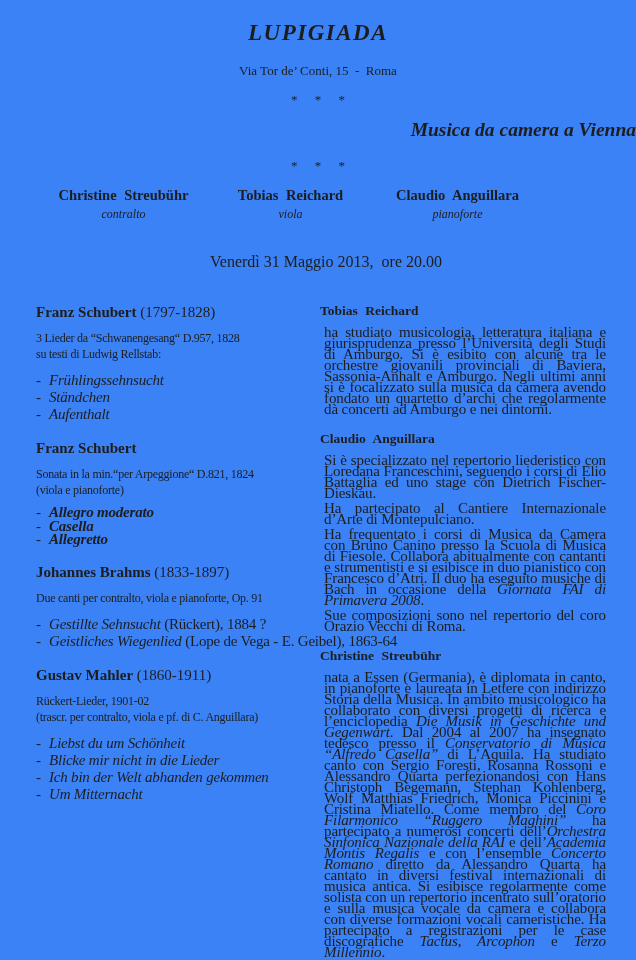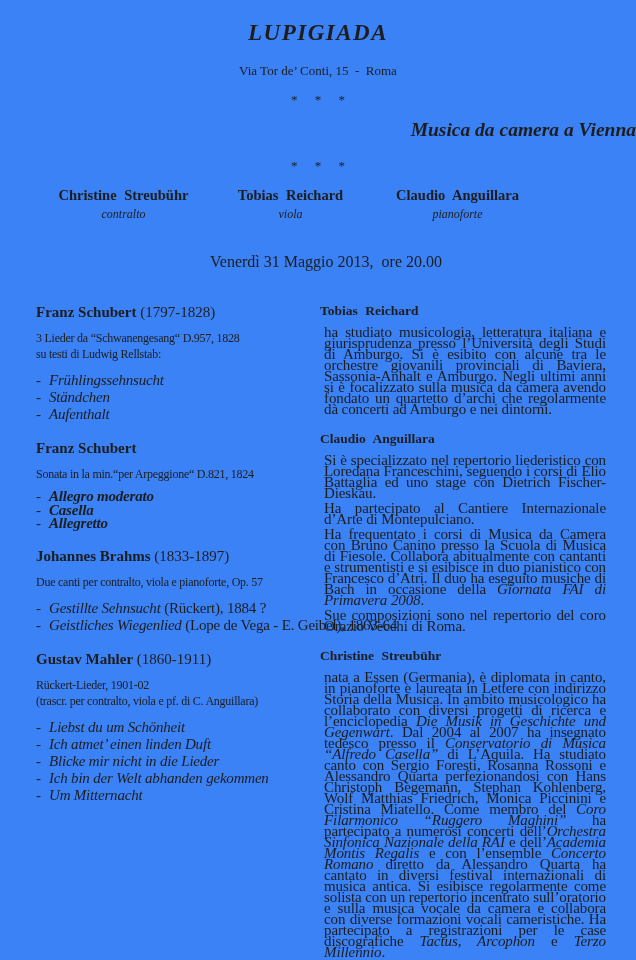--- a/index.html
+++ b/index.html
@@ -90,46 +90,46 @@
           <div class="movements wide">
             <div class="movement"><span class="marker">-</span><span class="mtext"><span class="it">Frühlingssehnsucht</span></span></div>
             <div class="movement"><span class="marker">-</span><span class="mtext"><span class="it">Ständchen</span></span></div>
             <div class="movement"><span class="marker">-</span><span class="mtext"><span class="it">Aufenthalt</span></span></div>
           </div>
         </div>
         <div class="block">
           <div class="composer-line"><span class="composer-name">Franz Schubert</span></div>
           <div class="work">
             <div class="work-line">Sonata in la min.“per Arpeggione“ D.821, 1824</div>
+            <div class="work-line">(viola e pianoforte)</div>
           </div>
           <div class="movements tight">
             <div class="movement"><span class="marker">-</span><span class="mtext"><span class="it bd">Allegro moderato</span></span></div>
             <div class="movement"><span class="marker">-</span><span class="mtext"><span class="it bd">Casella</span></span></div>
             <div class="movement"><span class="marker">-</span><span class="mtext"><span class="it bd">Allegretto</span></span></div>
           </div>
         </div>
         <div class="block">
           <div class="composer-line"><span class="composer-name">Johannes Brahms</span><span class="composer-dates"> (1833-1897)</span></div>
           <div class="work">
-            <div class="work-line">Due canti per contralto, viola e pianoforte, Op. 57</div>
+            <div class="work-line">Due canti per contralto, viola e pianoforte, Op. 91</div>
           </div>
           <div class="movements wide">
             <div class="movement"><span class="marker">-</span><span class="mtext"><span class="it">Gestillte Sehnsucht</span><span> (Rückert), 1884 ?</span></span></div>
             <div class="movement"><span class="marker">-</span><span class="mtext"><span class="it">Geistliches Wiegenlied</span><span> (Lope de Vega - E. Geibel), 1863-64</span></span></div>
           </div>
         </div>
         <div class="block">
           <div class="composer-line"><span class="composer-name">Gustav Mahler</span><span class="composer-dates"> (1860-1911)</span></div>
           <div class="work">
             <div class="work-line">Rückert-Lieder, 1901-02</div>
             <div class="work-line">(trascr. per contralto, viola e pf. di C. Anguillara)</div>
           </div>
           <div class="movements wide">
             <div class="movement"><span class="marker">-</span><span class="mtext"><span class="it">Liebst du um Schönheit</span></span></div>
-            <div class="movement"><span class="marker">-</span><span class="mtext"><span class="it">Ich atmet’ einen linden Duft</span></span></div>
             <div class="movement"><span class="marker">-</span><span class="mtext"><span class="it">Blicke mir nicht in die Lieder</span></span></div>
             <div class="movement"><span class="marker">-</span><span class="mtext"><span class="it">Ich bin der Welt abhanden gekommen</span></span></div>
             <div class="movement"><span class="marker">-</span><span class="mtext"><span class="it">Um Mitternacht</span></span></div>
           </div>
         </div>
       </div>
     <div class="bios-col" id="bios">
         <div class="bio">
           <div class="bio-name">Tobias Reichard</div>
           <p class="bio-para"><span>ha studiato musicologia, letteratura italiana e giurisprudenza presso l’Università degli Studi di Amburgo. Si è esibito con alcune tra le orchestre giovanili provinciali di Baviera, Sassonia-Anhalt e Amburgo. Negli ultimi anni si è focalizzato sulla musica da camera avendo fondato un quartetto d’archi che regolarmente dà concerti ad Amburgo e nei dintorni.</span></p>

